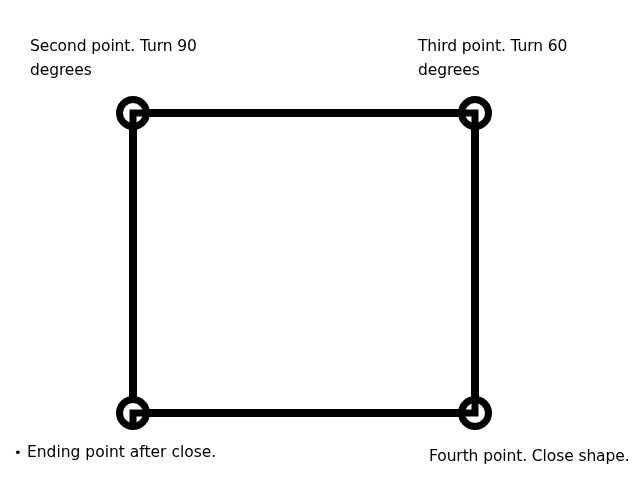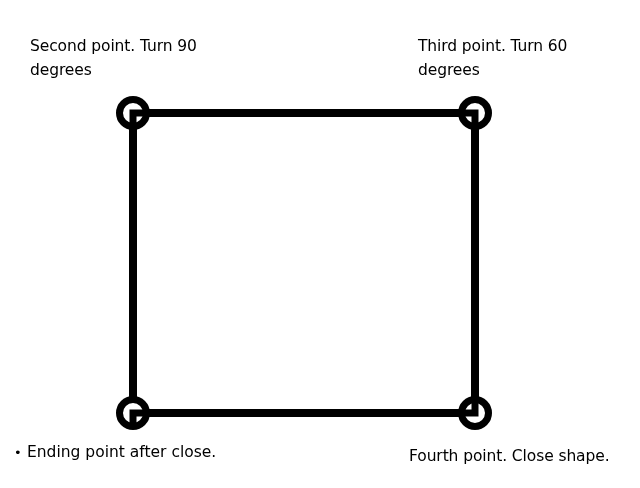--- a/index.html
+++ b/index.html
@@ -20,21 +20,21 @@
   .label {
     position: absolute;
     color: #000000;
     font-size: 15.5px;
     line-height: 24px;
     white-space: pre-line;
     letter-spacing: -0.1px;
   }
   #label-second  { left: 30px;  top: 10px;  width: 230px; }
   #label-third   { left: 418px; top: 10px;  width: 215px; }
-  #label-fourth  { left: 409px; top: 420px; width: 210px; }
+  #label-fourth  { left: 429px; top: 420px; width: 210px; }
   #bullet-list {
     position: absolute;
     left: 14px;
     top: 416px;
     width: 280px;
     margin: 0;
     padding: 0;
     list-style: none;
     color: #000000;
     font-size: 15.5px;

